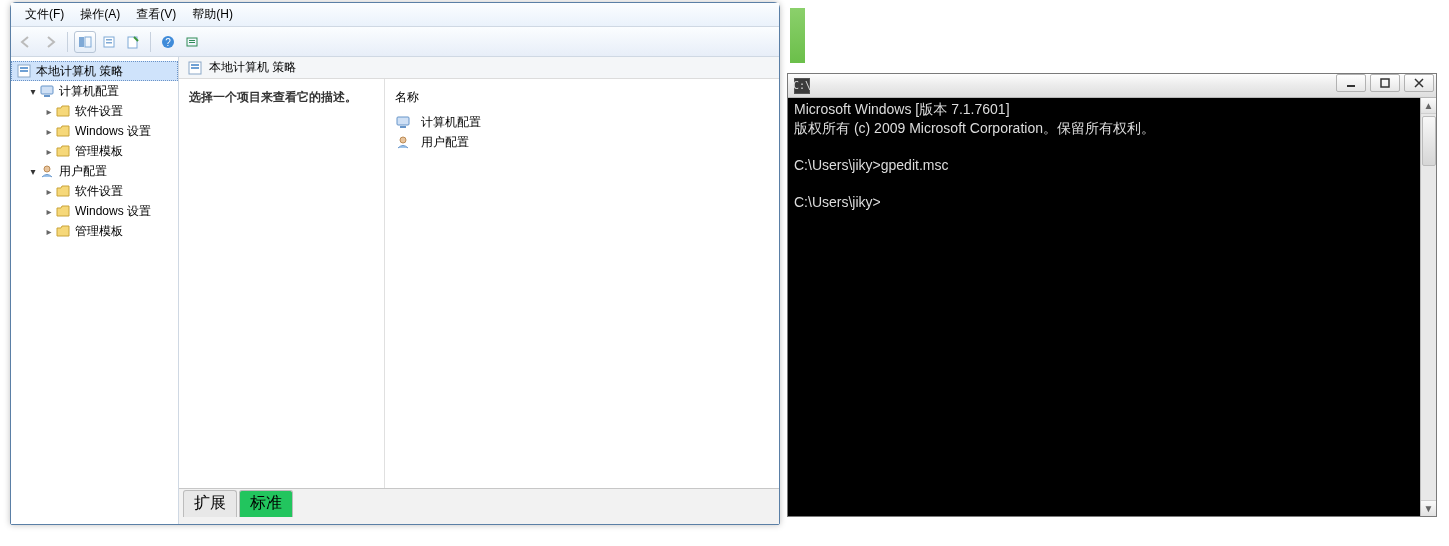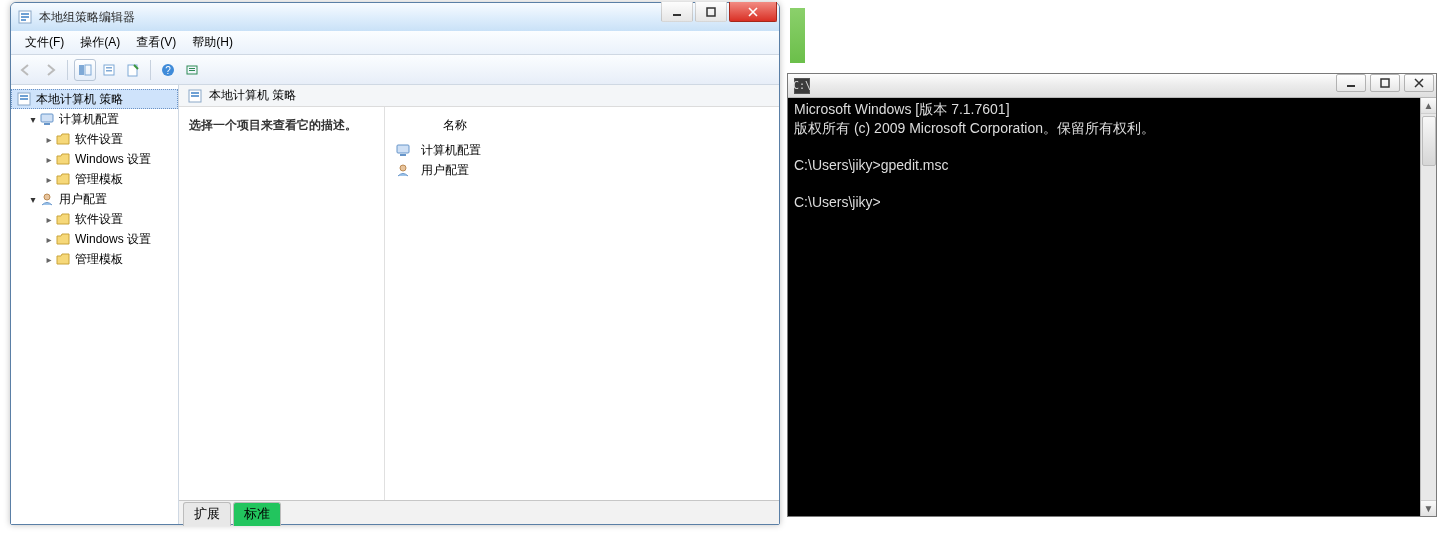--- a/index.html
+++ b/index.html
@@ -37,23 +37,23 @@
 .indent0 { padding-left: 4px; }
 .indent1 { padding-left: 16px; }
 .indent2 { padding-left: 32px; }
 
 .gpe-right { flex: 1; display: flex; flex-direction: column; }
 .right-header { height: 22px; background: #f4f6f8; border-bottom: 1px solid #dcdcdc; display: flex; align-items: center; padding-left: 8px; font-size: 12px; }
 .right-header .tree-icon { margin-right: 6px; }
 .right-split { flex: 1; display: flex; border-top: 0; }
 .right-desc { width: 206px; border-right: 1px solid #e0e0e0; padding: 10px; font-size: 12px; color: #333; font-weight: bold; }
 .right-list { flex: 1; padding: 6px 10px; font-size: 12px; }
-.right-list .col-header { padding: 4px 0 6px 0; margin-left: 48px; }
+.right-list .col-header { padding: 4px 0 6px 0; }
 .right-list .list-item { display: flex; align-items: center; height: 20px; gap: 6px; }
-.right-tabs { height: 24px; border-top: 1px solid #c7c7c7; background: #f2f2f2; display: flex; align-items: center; padding-left: 4px; font-size: 13px; }
+.right-tabs { height: 36px; border-top: 1px solid #c7c7c7; background: #f2f2f2; display: flex; align-items: flex-start; padding-left: 4px; font-size: 16px; }
 .right-tabs .tab { padding: 2px 10px 3px; background: #22c55e; border: 1px solid #bcbcbc; border-bottom: none; border-radius: 3px 3px 0 0; margin-right: 2px; position: relative; top: 1px; }
 .right-tabs .tab.inactive { background: #e8e8e8; }
 
 
 .cmd-window { position: absolute; left: 787px; top: 73px; width: 650px; height: 444px; border: 1px solid #7a7a7a; background: #000; display: flex; flex-direction: column; }
 .cmd-titlebar { height: 24px; background: linear-gradient(#fdfdfd,#ebebeb,#dedede); border-bottom: 1px solid #b8b8b8; display: flex; align-items: center; position: relative; color: #222; font-size: 12px; }
 .cmd-titlebar .tb-icon { width: 16px; height: 16px; margin: 0 6px; background: #3b3b3b; border: 1px solid #555; display:inline-flex;align-items:center;justify-content:center; }
 .cmd-titlebar .tb-icon span{color:#dcdcdc;font-family:Consolas,monospace;font-size:10px;line-height:1;}
 .cmd-winbtns { position: absolute; right: 2px; top: 0; display: flex; gap: 4px; }
 .cmd-winbtn { width: 30px; height: 18px; border: 1px solid #b2b2b2; background: linear-gradient(#fff,#e6e6e6); display: flex; align-items: center; justify-content: center; font-size: 11px; border-radius: 2px; }
@@ -64,48 +64,20 @@
 
 
 .bg-stripe-green { position: absolute; left: 790px; top: 8px; width: 15px; height: 55px; background: linear-gradient(#8bd06b,#6bbf4a); }
 </style>
 </head>
 <body>
 
 <div class="bg-stripe-green"></div>
 
 <div class="gpe-window">
-  <div class="gpe-titlebar">
-    <span class="tb-icon">
-      <svg width="14" height="14" viewBox="0 0 14 14">
-          <rect x="1" y="1" width="12" height="12" fill="#fff" stroke="#8aa7c7"></rect>
-          <rect x="3" y="3" width="8" height="2" fill="#6ea0d4"></rect>
-          <rect x="3" y="6" width="8" height="2" fill="#6ea0d4"></rect>
-          <rect x="3" y="9" width="5" height="2" fill="#6ea0d4"></rect>
-        </svg>
-    </span>
-    <span class="tb-title">本地组策略编辑器</span>
-    <div class="gpe-winbtns">
-      <div class="winbtn">
-          <svg width="10" height="10">
-            <rect x="1" y="7" width="8" height="2" fill="#333"></rect>
-          </svg>
-        </div>
-      <div class="winbtn">
-          <svg width="10" height="10">
-            <rect x="1" y="1" width="8" height="8" fill="none" stroke="#333" stroke-width="1.5"></rect>
-          </svg>
-        </div>
-      <div class="winbtn close">
-          <svg width="12" height="10">
-            <path d="M2 1 L10 9 M10 1 L2 9" stroke="#fff" stroke-width="1.6"></path>
-          </svg>
-        </div>
-    </div>
-  </div>
 
   <div class="gpe-menubar">
     <span>文件(F)</span>
     <span>操作(A)</span>
     <span>查看(V)</span>
     <span>帮助(H)</span>
   </div>
 
   <div class="gpe-toolbar">
     <div class="tb-btn disabled">

